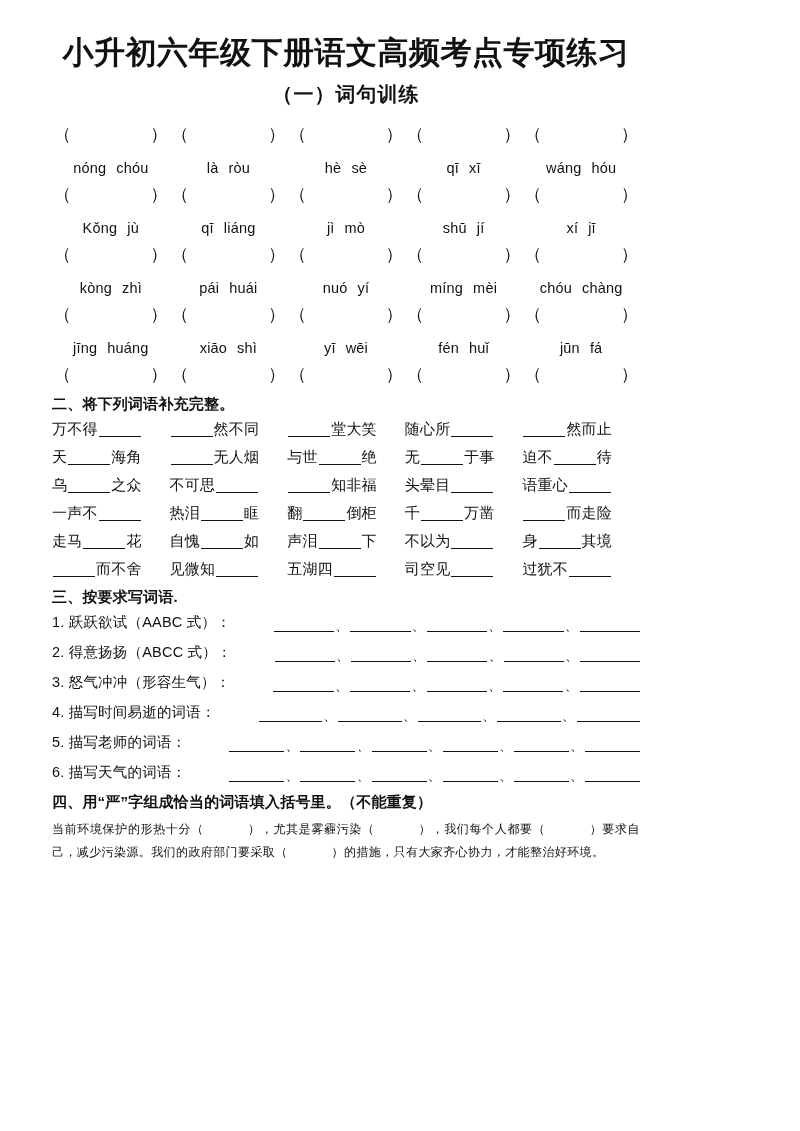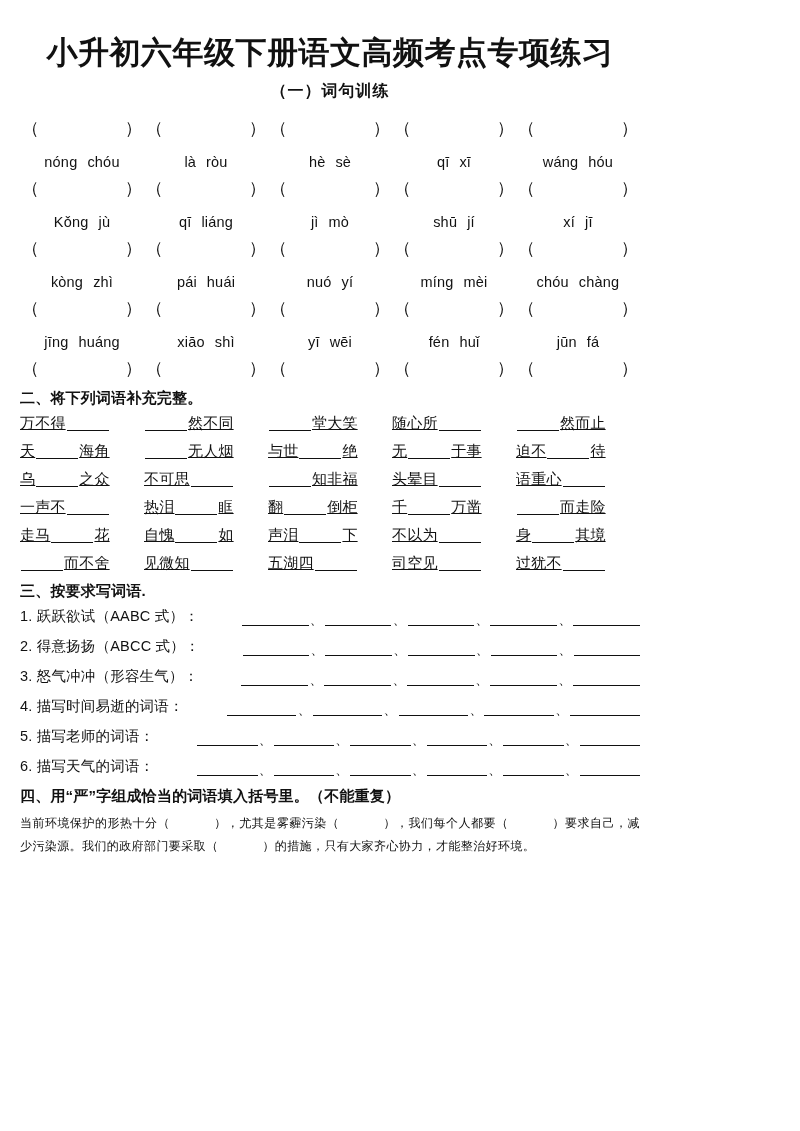--- a/index.html
+++ b/index.html
@@ -12,37 +12,37 @@
     height: 1131px;
     font-family: "Liberation Sans", "DejaVu Sans", sans-serif;
     color: #111111;
     position: relative;
     overflow: hidden;
   }
   .page {
     width: 680px;
     height: 1131px;
     box-sizing: border-box;
-    padding: 34px 40px 10px 20px;
+    padding: 34px 40px 10px 52px;
     position: relative;
   }
 
   
   .doc-title {
     text-align: center;
     font-size: 31px;
     font-weight: bold;
     letter-spacing: 0.5px;
     line-height: 1.25;
     margin: 0 0 8px 0;
     white-space: nowrap;
   }
   .doc-subtitle {
     text-align: center;
-    font-size: 16px;
+    font-size: 20px;
     font-weight: bold;
     margin: 0 0 14px 0;
     letter-spacing: 1px;
   }
 
   
   .section-heading {
     font-size: 15px;
     font-weight: bold;
     margin: 4px 0 6px 0;
@@ -79,21 +79,21 @@
   .bracket-cell {
     flex: 1 1 0;
     display: flex;
     justify-content: space-between;
     padding: 0 2px;
     box-sizing: border-box;
   }
   .bracket-cell .par { display: inline-block; }
 
   
-  .idiom-grid { margin: 2px 0 8px 0; text-decoration: underline; }
+  .idiom-grid { margin: 2px 0 8px 0; }
   .idiom-row {
     display: flex;
     width: 100%;
     margin-bottom: 9px;
   }
   .idiom-cell {
     flex: 1 1 0;
     font-size: 15px;
     white-space: nowrap;
     letter-spacing: 0.2px;

